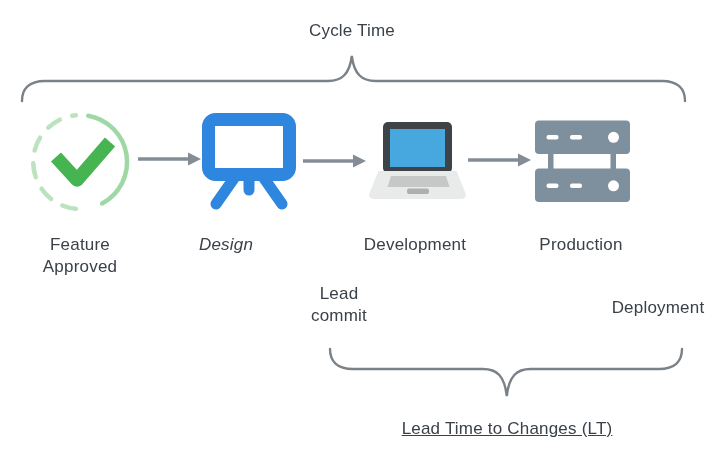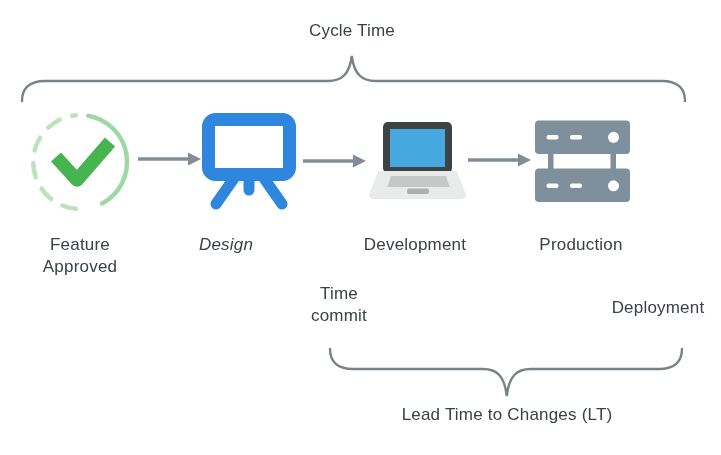--- a/index.html
+++ b/index.html
@@ -26,21 +26,21 @@
   .label {
     position: absolute;
     color: #3A4149;
     font-size: 17px;
     font-weight: 500;
     letter-spacing: 0.2px;
     text-align: center;
     line-height: 22px;
   }
   .cycle-time-label   { left: 272px; top: 20px;  width: 160px; }
-  .lead-time-label    { left: 357px; top: 404px; width: 300px; }
+  .lead-time-label    { left: 357px; top: 418px; width: 300px; text-decoration: underline; }
   .stage-label-0      { left: 30px;  top: 234px; width: 100px; }
   .stage-label-1      { left: 176px; top: 234px; width: 100px; font-style: italic; }
   .stage-label-2      { left: 355px; top: 234px; width: 120px; }
   .stage-label-3      { left: 521px; top: 234px; width: 120px; }
   .milestone-label-0  { left: 299px; top: 283px; width: 80px;  }
   .milestone-label-1  { left: 598px; top: 297px; width: 120px; }
 </style>
 </head>
 <body>
 
@@ -111,19 +111,19 @@
   <div class="label cycle-time-label">Cycle Time</div>
 
   <div class="label stage-label-0">Feature Approved</div>
 
   <div class="label stage-label-1">Design</div>
 
   <div class="label stage-label-3">Production</div>
 
   <div class="label stage-label-2">Development</div>
 
-  <div class="label milestone-label-0">Time commit</div>
+  <div class="label milestone-label-0">Lead commit</div>
 
   <div class="label milestone-label-1">Deployment</div>
 
   <div class="label lead-time-label">Lead Time to Changes (LT)</div>
 
 </div>
 
 </body></html>

